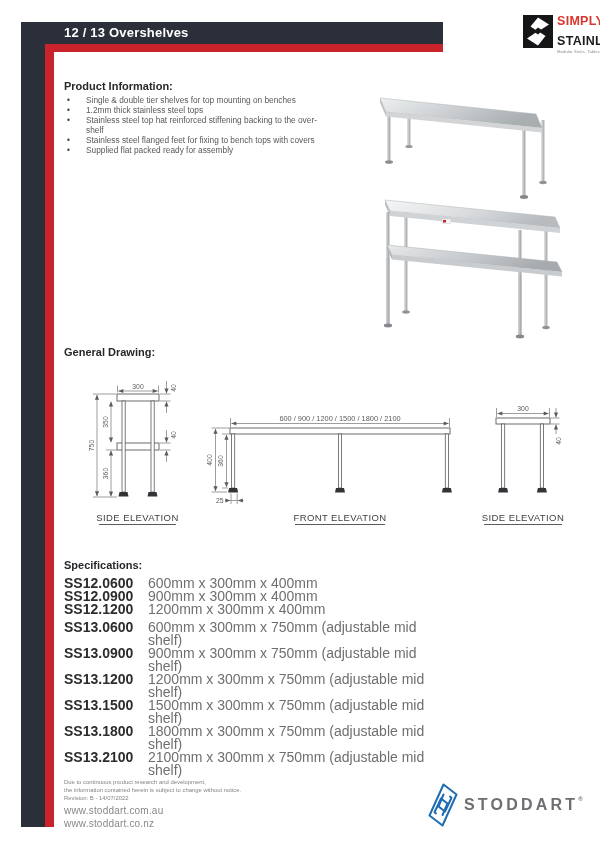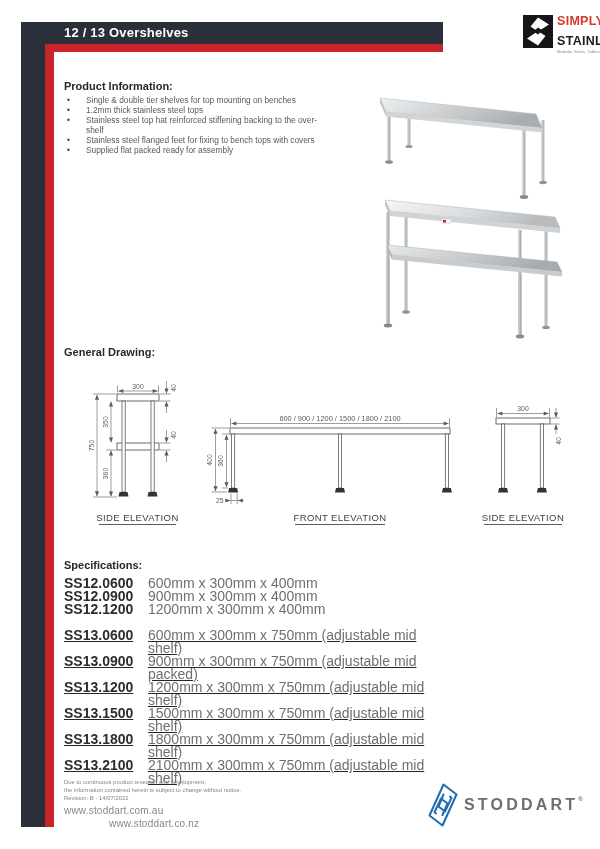--- a/index.html
+++ b/index.html
@@ -31,30 +31,30 @@
   .bullet-dot{width:9px;flex:0 0 9px;margin-right:13px;text-align:center;color:#3c3c3e;}
   .bullet-text{flex:1;}
 
   #drawing-heading{left:64px;top:346px;}
   #spec-heading{left:64px;top:559px;}
 
   #spec-table{left:64px;top:577px;width:380px;}
   .spec-row{display:flex;line-height:13px;font-size:14px;}
   .spec-model{width:84px;flex:0 0 84px;font-weight:bold;color:#2b2c2e;}
   .spec-size{color:#6e6f71;}
-  .spec-group2{margin-top:13px;text-decoration:underline;}
+  .spec-group2{margin-top:5px;}
 
   
   .foot-small{left:64px;font-size:5.9px;color:#828486;line-height:7px;}
   #foot-line1{top:779px;}
   #foot-line2{top:787px;}
   #foot-rev{top:795px;}
   .foot-site{left:64px;font-size:10px;color:#87888a;letter-spacing:.2px;text-decoration:none;}
   #site-au{top:805px;}
-  #site-nz{top:818px;margin-left:45px;}
+  #site-nz{top:818px;}
   #stoddart{left:428px;top:782px;width:165px;height:46px;display:flex;align-items:center;}
   #stoddart-name{color:#6d6e71;font-size:16px;font-weight:bold;letter-spacing:3.2px;margin-left:6px;}
   #stoddart-reg{color:#6d6e71;font-size:6px;vertical-align:9px;letter-spacing:0;}
   svg text{font-family:"Liberation Sans", sans-serif;}
 </style>
 </head>
 <body>
 
 <div id="page">
 
@@ -320,21 +320,21 @@
         <span class="spec-model">SS12.1200</span>
         <span class="spec-size">1200mm x 300mm x 400mm</span>
       </div>
     <div class="spec-group2">
       <div class="spec-row">
           <span class="spec-model">SS13.0600</span>
           <span class="spec-size">600mm x 300mm x 750mm (adjustable mid shelf)</span>
         </div>
       <div class="spec-row">
           <span class="spec-model">SS13.0900</span>
-          <span class="spec-size">900mm x 300mm x 750mm (adjustable mid packed)</span>
+          <span class="spec-size">900mm x 300mm x 750mm (adjustable mid shelf)</span>
         </div>
       <div class="spec-row">
           <span class="spec-model">SS13.1200</span>
           <span class="spec-size">1200mm x 300mm x 750mm (adjustable mid shelf)</span>
         </div>
       <div class="spec-row">
           <span class="spec-model">SS13.1500</span>
           <span class="spec-size">1500mm x 300mm x 750mm (adjustable mid shelf)</span>
         </div>
       <div class="spec-row">

